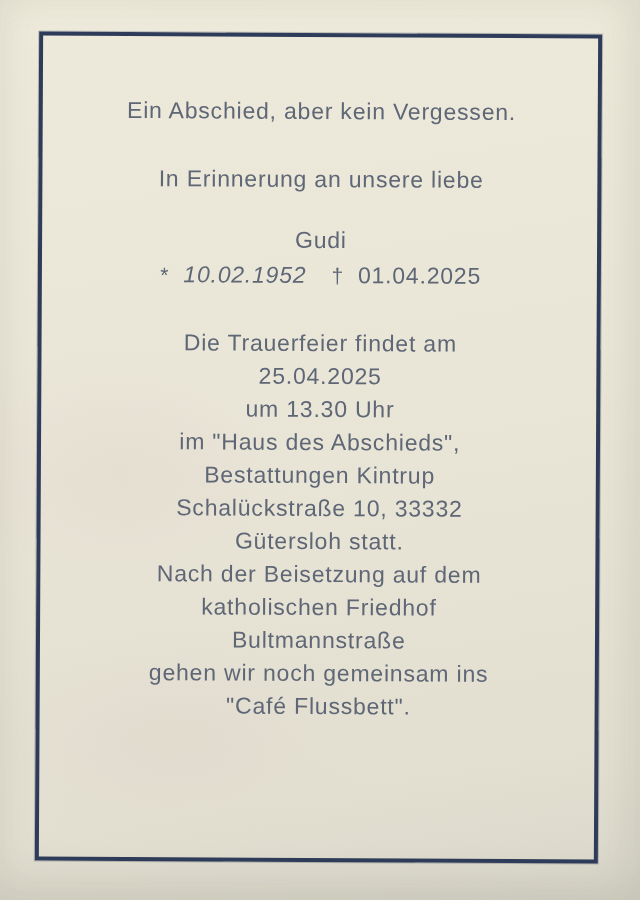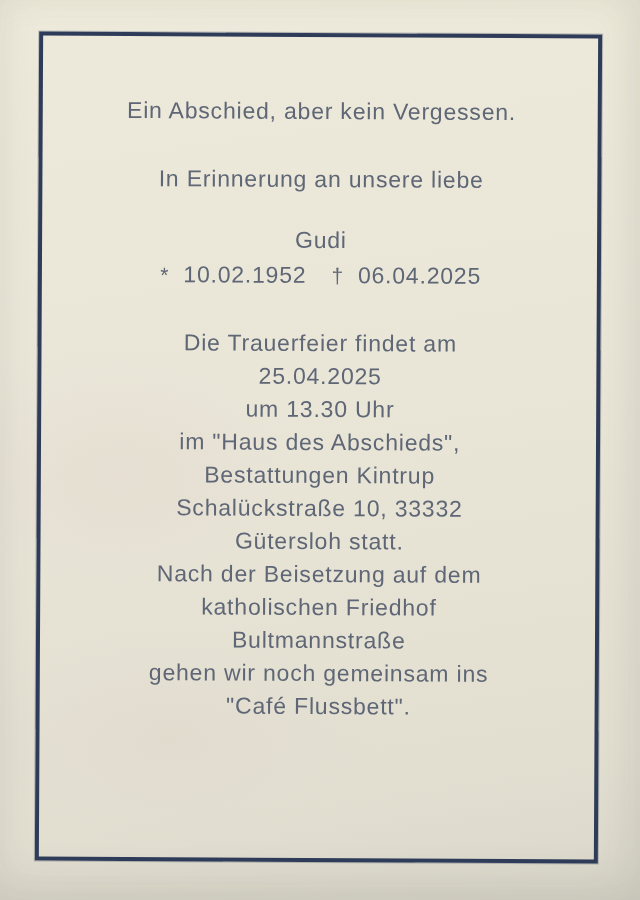--- a/index.html
+++ b/index.html
@@ -53,39 +53,39 @@
   }
   .opening-line   { margin-top: 0; }
   .memory-line    { margin-top: 35px; }
   .name-line      { margin-top: 28px; }
   .dates-line     { margin-top: 2px; }
   .details-block  { margin-top: 35px; }
   .dates-line .sym {
     display: inline-block;
     font-size: 21px;
   }
-  .dates-line .birth-date { margin: 0 25px 0 14px; }
+  .dates-line .birth-date { margin: 0 25px 0 14px; font-style: italic; }
   .dates-line .death-date { margin-left: 14px; }
 </style>
 </head>
 <body>
 
 <div class="paper-shade"></div>
 
 <div class="card-frame"></div>
 
 <div class="card-content">
   <div class="line opening-line">Ein Abschied, aber kein Vergessen.</div>
 
   <div class="line memory-line">In Erinnerung an unsere liebe</div>
 
   <div class="line name-line">Gudi</div>
 
   <div class="line dates-line">
-    <span class="sym">*</span><span class="birth-date">10.02.1952</span><span class="sym">†</span><span class="death-date">06.04.2025</span>
+    <span class="sym">*</span><span class="birth-date">10.02.1952</span><span class="sym">†</span><span class="death-date">01.04.2025</span>
   </div>
 
   <div class="details-block">
     <div class="line">Die Trauerfeier findet am</div>
     <div class="line">25.04.2025</div>
     <div class="line">um 13.30 Uhr</div>
     <div class="line">im "Haus des Abschieds",</div>
     <div class="line">Bestattungen Kintrup</div>
     <div class="line">Schalückstraße 10, 33332</div>
     <div class="line">Gütersloh statt.</div>

